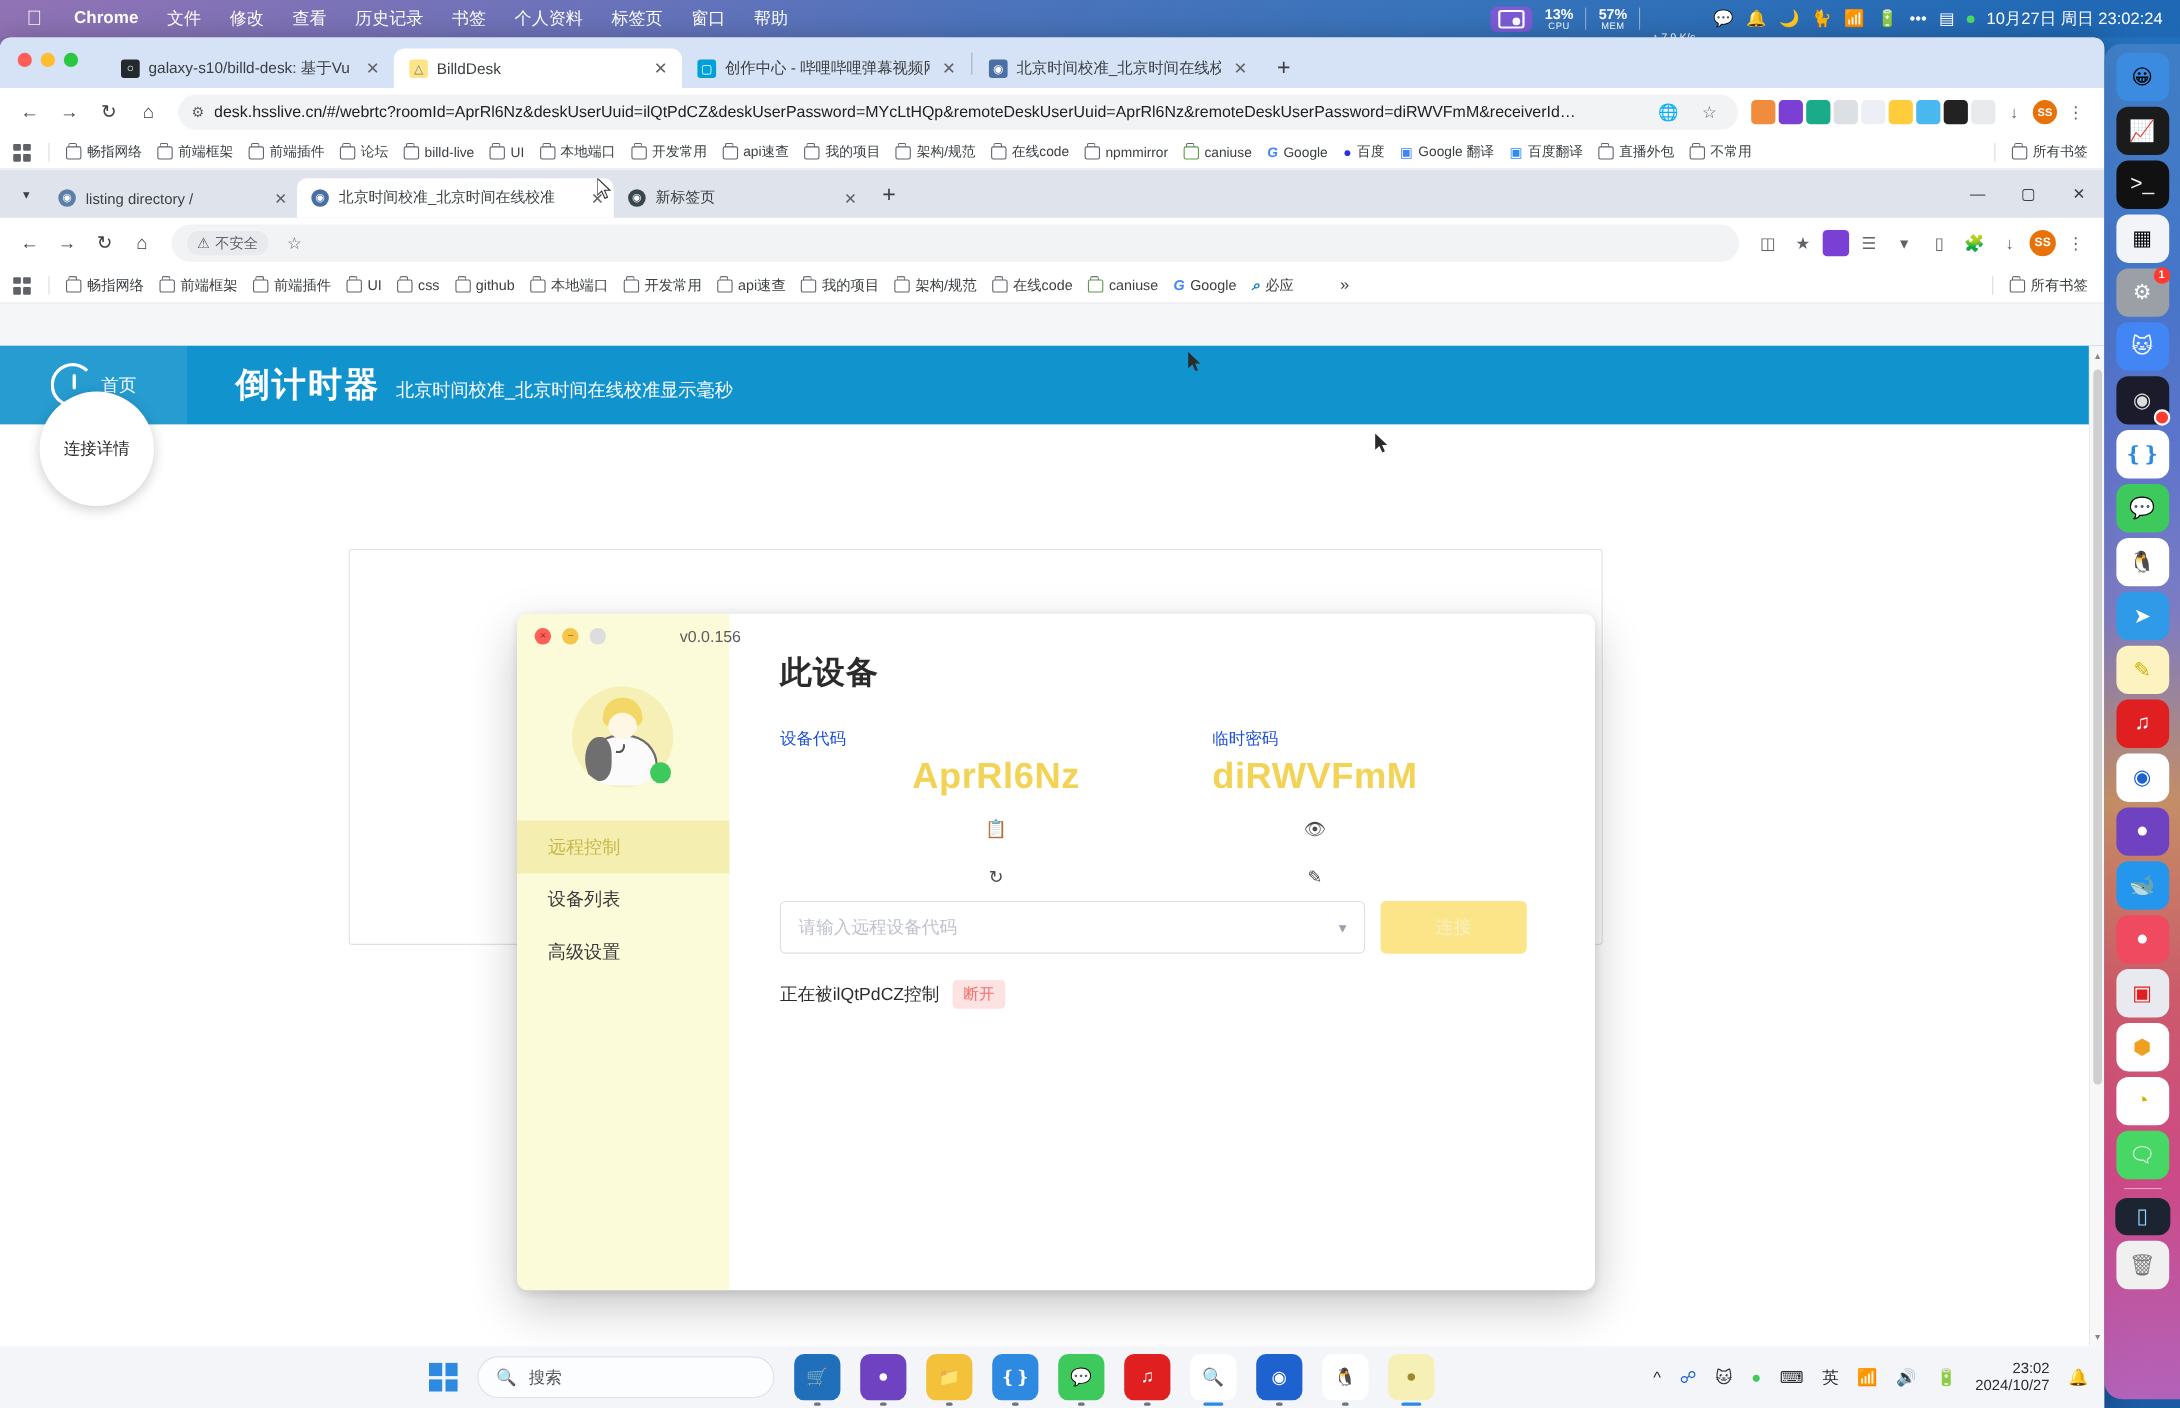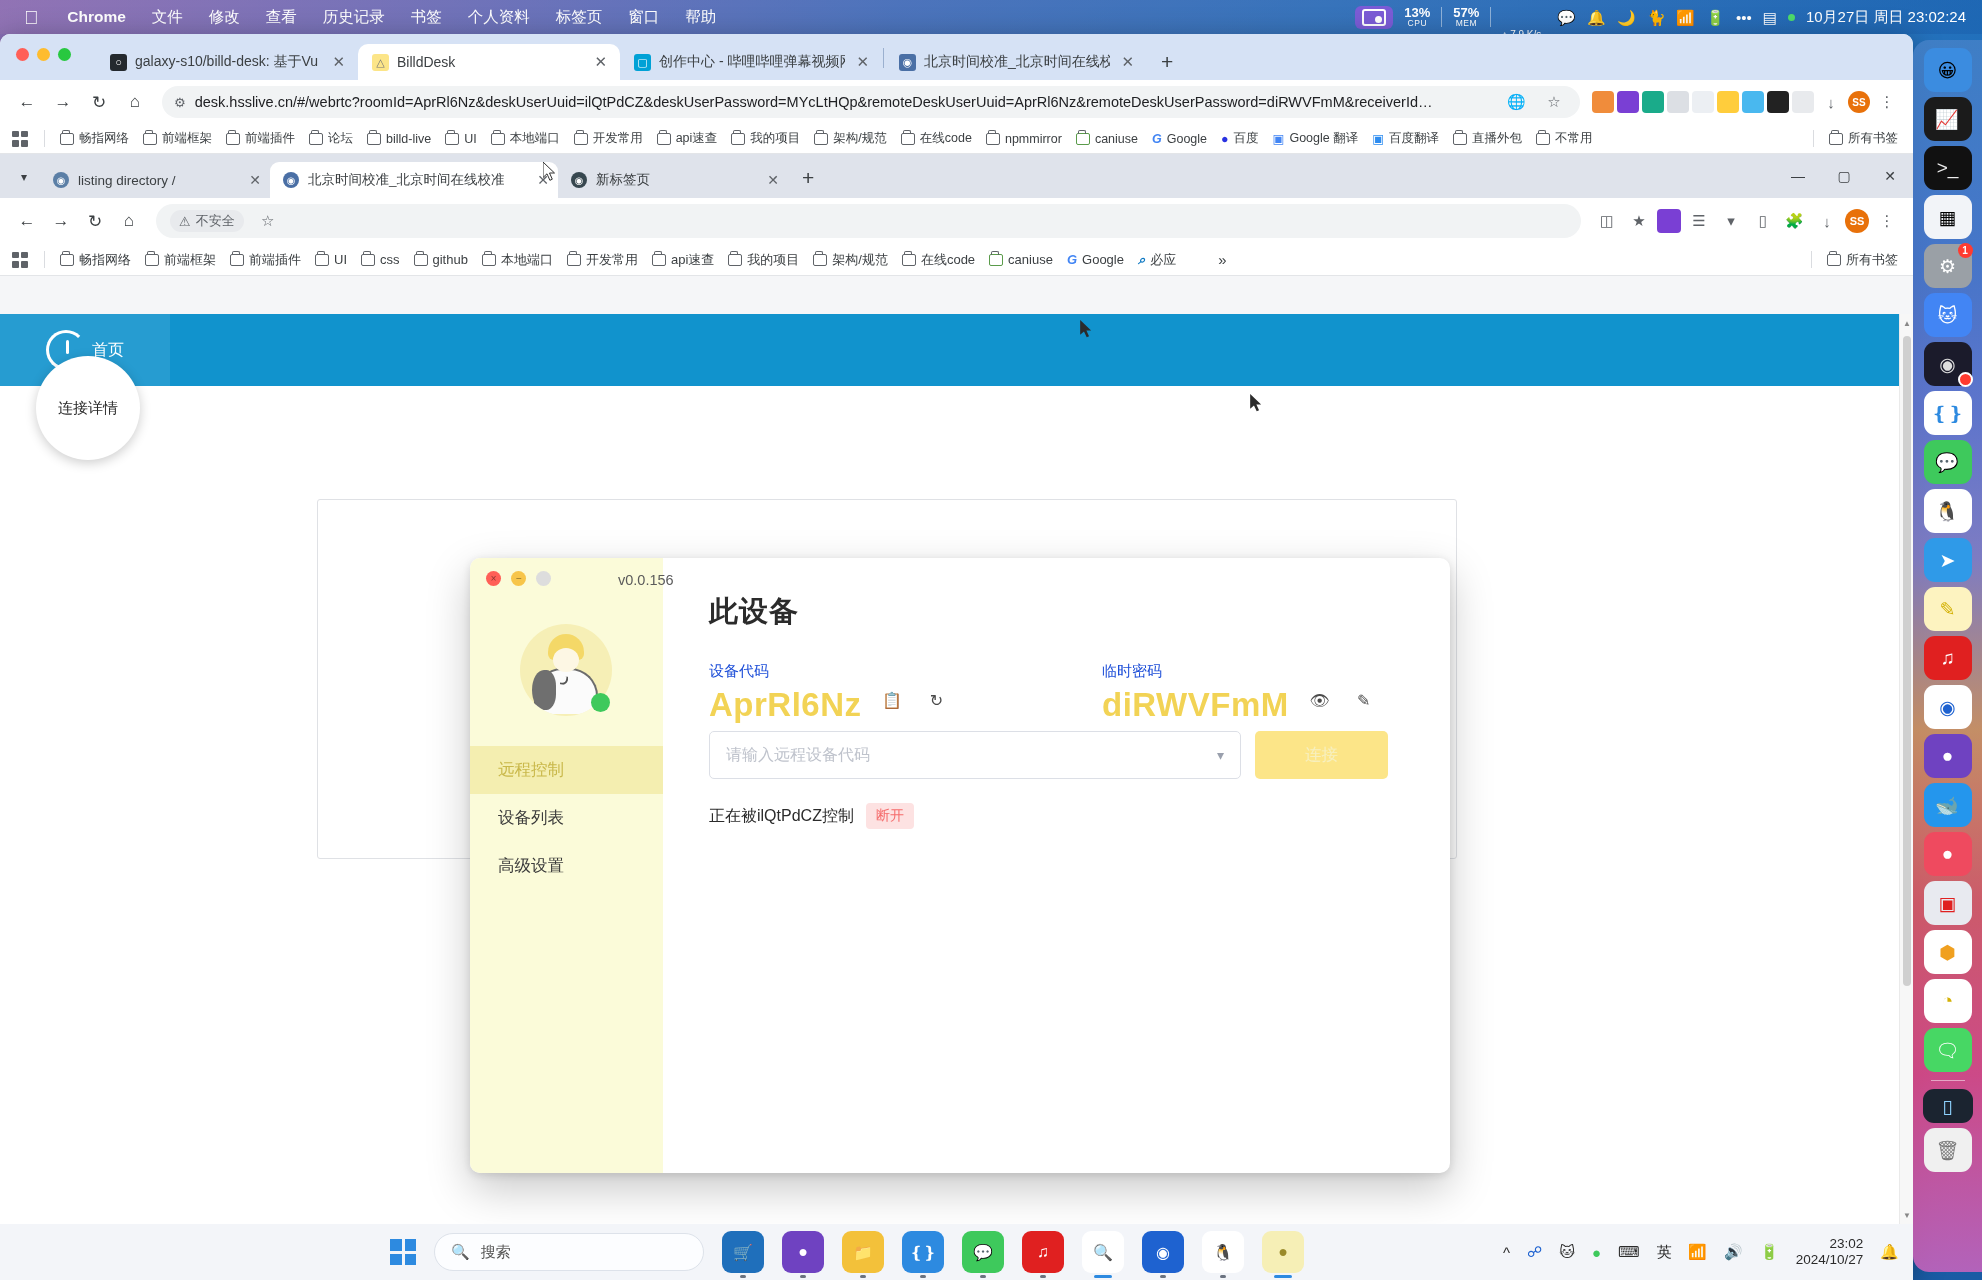--- a/index.html
+++ b/index.html
@@ -180,21 +180,21 @@
   .av-online{position:absolute;right:2px;bottom:4px;width:19px;height:19px;border-radius:50%;background:#3ec95c;}
   .nav{ position:absolute; left:0; top:188px; width:193px; }
   .nav-item{ height:48px; display:flex; align-items:center; padding-left:28px; font-size:16.5px; color:#3a3a3a;}
   .nav-item.active{ background:#f4eeb0; color:#c9b84a; }
   .app-main{ flex:1; padding:34px 46px 0 46px; position:relative;}
   .h1{ font-size:29px; color:#2b2b2b; font-weight:bold; letter-spacing:1px; }
   .fields{ display:flex; margin-top:30px; }
   .field{ }
   .field.f1{ width:393px;}
   .flabel{ font-size:15px; color:#1d4ed8; }
-  .fvalrow{ display:flex; gap:18px; margin-top:6px;}
+  .fvalrow{ display:flex; align-items:center; gap:18px; margin-top:6px;flex-direction:column;}
   .fval{ font-size:33px; color:#f2d355; font-weight:bold; letter-spacing:.5px; line-height:1.1;}
   .ficon{ width:26px;height:26px;display:flex;align-items:center;justify-content:center;color:#4a4a4a;}
   .h2{ font-size:25px; color:#2b2b2b; font-weight:bold; margin-top:26px; letter-spacing:1px;}
   .conn-row{ display:flex; align-items:flex-end; gap:14px; margin-top:8px;}
   .selectbox{
     width:532px; height:48px; border:1px solid #dcdfe6; border-radius:5px;
     display:flex; align-items:center; padding:0 16px; font-size:16px; color:#bfc3cc;
   }
   .selectbox .chev{ margin-left:auto; color:#9aa0ad; font-size:14px;}
   .btn-connect{
@@ -595,20 +595,24 @@
               </span>
           </span>
         </div>
 
         <div class="site">
           <div class="site-banner">
             <div class="banner-home">
               <span class="clock-ico"></span>
               <span>首页</span>
             </div>
+            <div class="banner-title">
+              <b>倒计时器</b>
+              <span>北京时间校准_北京时间在线校准显示毫秒</span>
+            </div>
           </div>
           <div class="site-body">
             <div class="ghost-card"></div>
             <div class="ghost-card2"></div>
           </div>
           <div class="scrollbar">
             <div class="sb-arrow" style="top:0">▲</div>
             <div class="thumb"></div>
             <div class="sb-arrow" style="bottom:0">▼</div>
           </div>

